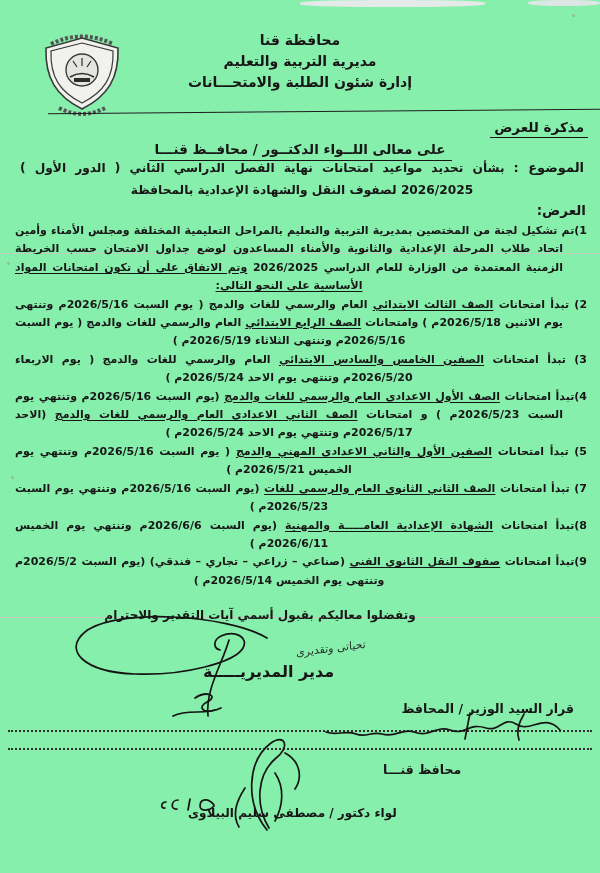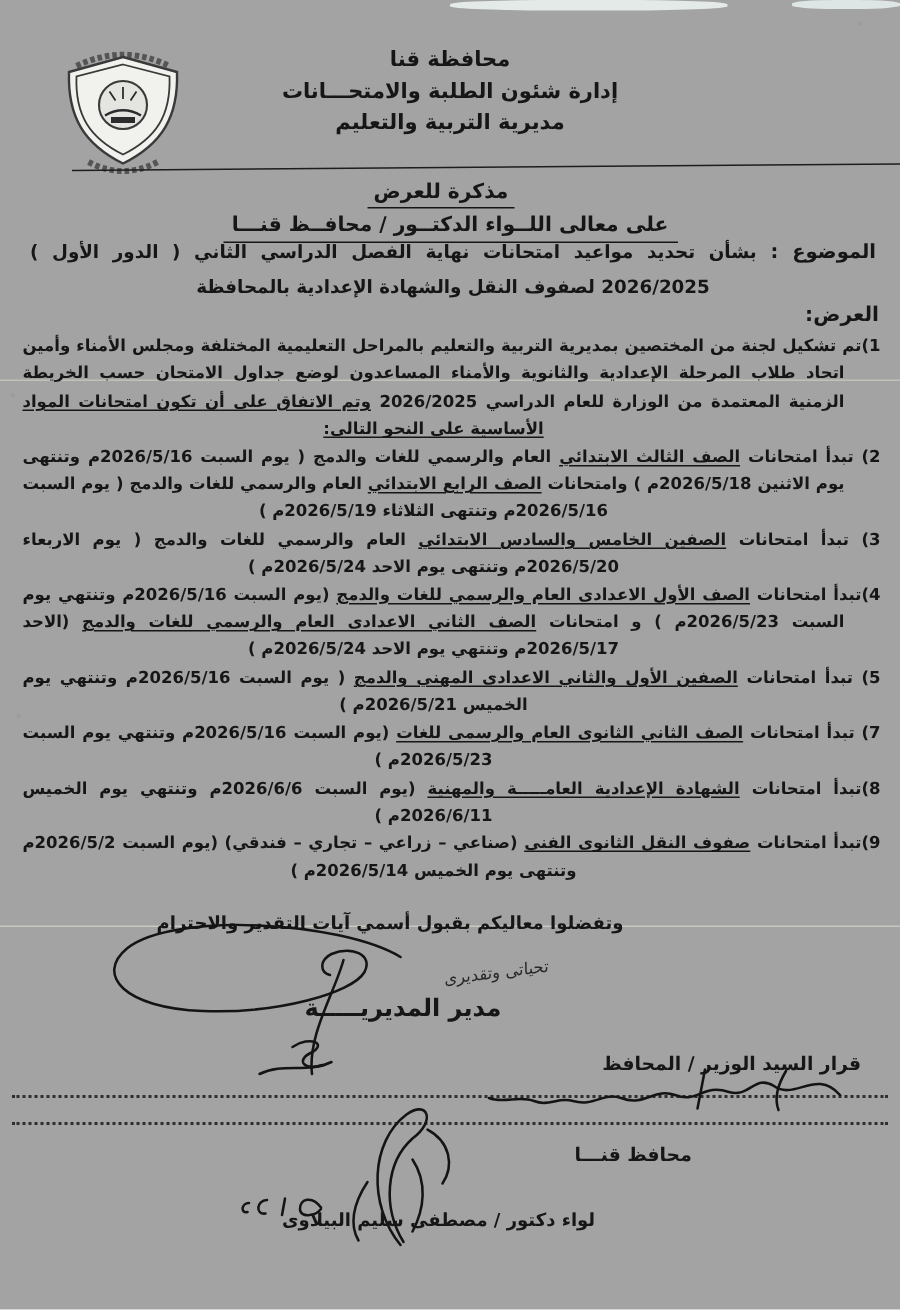--- a/index.html
+++ b/index.html
@@ -1,31 +1,31 @@
 <!DOCTYPE html>
 <html lang="ar" dir="rtl"><head>
 <meta charset="utf-8">
 <style>
   html,body{margin:0;padding:0;background:#fff;}
-  .page{position:relative;width:600px;height:873px;background:#a3a3a3;overflow:hidden;
+  .page{position:relative;width:600px;height:873px;background:#86efac;overflow:hidden;
         font-family:"DejaVu Sans",sans-serif;direction:rtl;color:#161616;}
   
   .smudge{position:absolute;border-radius:40%;}
   .fold{position:absolute;height:1px;background:#c8c7c1;left:0;right:0;}
   .speck{position:absolute;width:3px;height:3px;border-radius:50%;background:#9a9a94;opacity:.6;}
   
   .org{position:absolute;top:30px;left:0;right:0;text-align:center;font-weight:bold;
        font-size:14px;line-height:21px;}
   .logo{position:absolute;}
   .logo-ministry{top:28px;right:465px;left:auto;}
   .logo-qena{top:26px;left:468px;text-align:center;}
   .qena-caption{font-size:7.5px;font-weight:bold;letter-spacing:1px;margin-top:-2px;}
   .rule{position:absolute;top:111px;left:48px;right:-4px;border-top:1.6px solid #1d1d1d;
         transform:rotate(-0.45deg);}
-  .memo-title{position:absolute;top:117px;left:0;right:12px;text-align:center;}
+  .memo-title{position:absolute;top:117px;left:0;right:12px;}
   .memo-title span{display:inline-block;font-size:13.5px;font-weight:bold;
         border-bottom:1.6px solid #161616;padding:0 4px 2px;}
   .addressee{position:absolute;top:139px;left:0;right:0;text-align:center;}
   .addressee span{display:inline-block;font-size:13.5px;font-weight:bold;
         border-bottom:1.8px solid #161616;padding:0 6px 3px;}
   
   .subject{position:absolute;top:157px;right:16px;left:20px;font-size:12.2px;font-weight:bold;
         line-height:22px;text-align:justify;text-align-last:center;margin:0;}
   .subject .lbl{font-size:13px;}
   .section-heading{position:absolute;top:202px;right:14px;font-size:13.5px;font-weight:bold;}
@@ -72,22 +72,22 @@
       <circle cx="53" cy="42" r="16" fill="#e4e4e0" stroke="#3a3a3a" stroke-width="1.4"></circle>
       <path d="M41 49 Q53 42 65 49" fill="none" stroke="#2c2c2c" stroke-width="1.6"></path>
       <path d="M53 30 L53 38 M44 33 L48 39 M62 33 L58 39" stroke="#2c2c2c" stroke-width="1.2"></path>
       <rect x="45" y="50" width="16" height="4" fill="#2c2c2c"></rect>
       <path d="M30 80 Q53 92 76 80" fill="none" stroke="#555" stroke-width="4" stroke-dasharray="3 2"></path>
     </svg>
   </div>
 
   <div class="org">
     <div>محافظة قنا</div>
+    <div>مديرية التربية والتعليم</div>
     <div>إدارة شئون الطلبة والامتحـــانات</div>
-    <div>مديرية التربية والتعليم</div>
   </div>
 
 
   <div class="rule"></div>
 
   <div class="memo-title">
     <span>مذكرة للعرض</span>
   </div>
   <div class="addressee">
     <span>على معالى اللــواء الدكتــور / محافــظ قنـــا</span>

